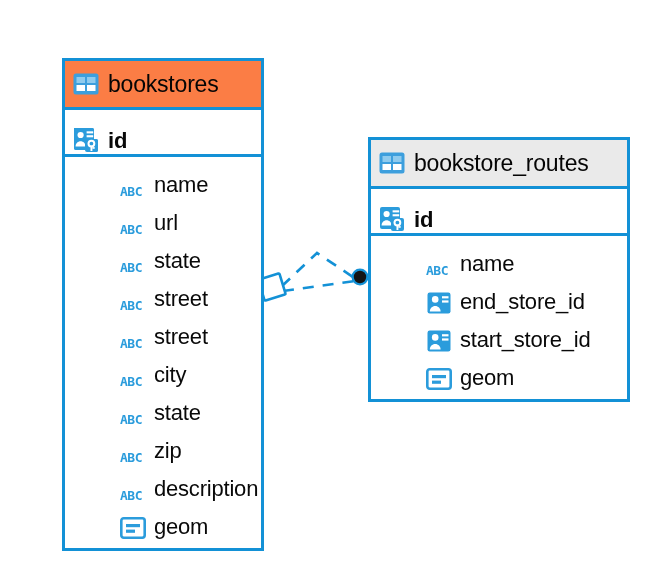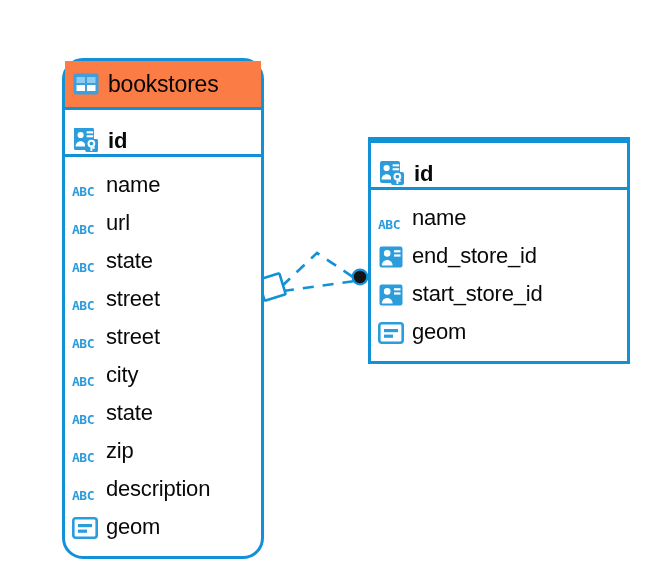--- a/index.html
+++ b/index.html
@@ -28,21 +28,20 @@
   .entity {
     position: absolute;
     box-sizing: border-box;
     border: 3px solid #1391d6;
     background: #ffffff;
   }
   #entity-bookstores {
     left: 62px;
     top: 58px;
     width: 202px;
-    border-radius: 21px;
   }
   #entity-bookstore-routes {
     left: 368px;
     top: 137px;
     width: 262px;
   }
 
   .entity-header {
     display: flex;
     align-items: center;
@@ -78,21 +77,21 @@
   .pk-block .field-row { height: 44px; }
 
   .field-label {
     font-size: 22px;
     color: #090909;
     letter-spacing: -0.2px;
     white-space: nowrap;
   }
   .field-label.pk { font-weight: bold; }
 
-  .field-list { padding: 3px 0 16px 0; }
+  .field-list { padding: 3px 0 8px 0; margin-left: 48px; }
 
   
   .icon {
     display: inline-block;
     flex: 0 0 auto;
     line-height: 0;
   }
   .icon svg { display: block; }
 
   
@@ -255,20 +254,32 @@
           </svg>
         </span>
         <span class="field-label">geom</span>
       </div>
 
     </div>
   </div>
 
   <div class="entity" id="entity-bookstore-routes">
 
+    <div class="entity-header accent-gray">
+      <span class="icon">
+        <svg width="26" height="22" viewBox="0 0 26 22">
+          <rect x="0.5" y="0.5" width="25" height="21" rx="2.5" fill="#3d9fdd"></rect>
+          <rect x="3.5" y="4" width="8.5" height="6" fill="#8fcbee"></rect>
+          <rect x="14" y="4" width="8.5" height="6" fill="#8fcbee"></rect>
+          <rect x="3.5" y="12" width="8.5" height="6" fill="#ffffff"></rect>
+          <rect x="14" y="12" width="8.5" height="6" fill="#ffffff"></rect>
+        </svg>
+      </span>
+      <span class="entity-title">bookstore_routes</span>
+    </div>
 
     <div class="pk-block">
       <div class="field-row">
         <span class="icon">
           <svg width="28" height="28" viewBox="0 0 28 28">
             <rect x="2" y="2" width="20" height="22" rx="2" fill="#2b9cdc"></rect>
             <circle cx="8.6" cy="9" r="3.1" fill="#ffffff"></circle>
             <path d="M3.6 20.5 c0-3.1 2.3-5.2 5-5.2 s5 2.1 5 5.2 z" fill="#ffffff"></path>
             <rect x="14.6" y="5.3" width="6.6" height="2.1" fill="#ffffff"></rect>
             <rect x="14.6" y="9.2" width="6.6" height="2.1" fill="#ffffff"></rect>

